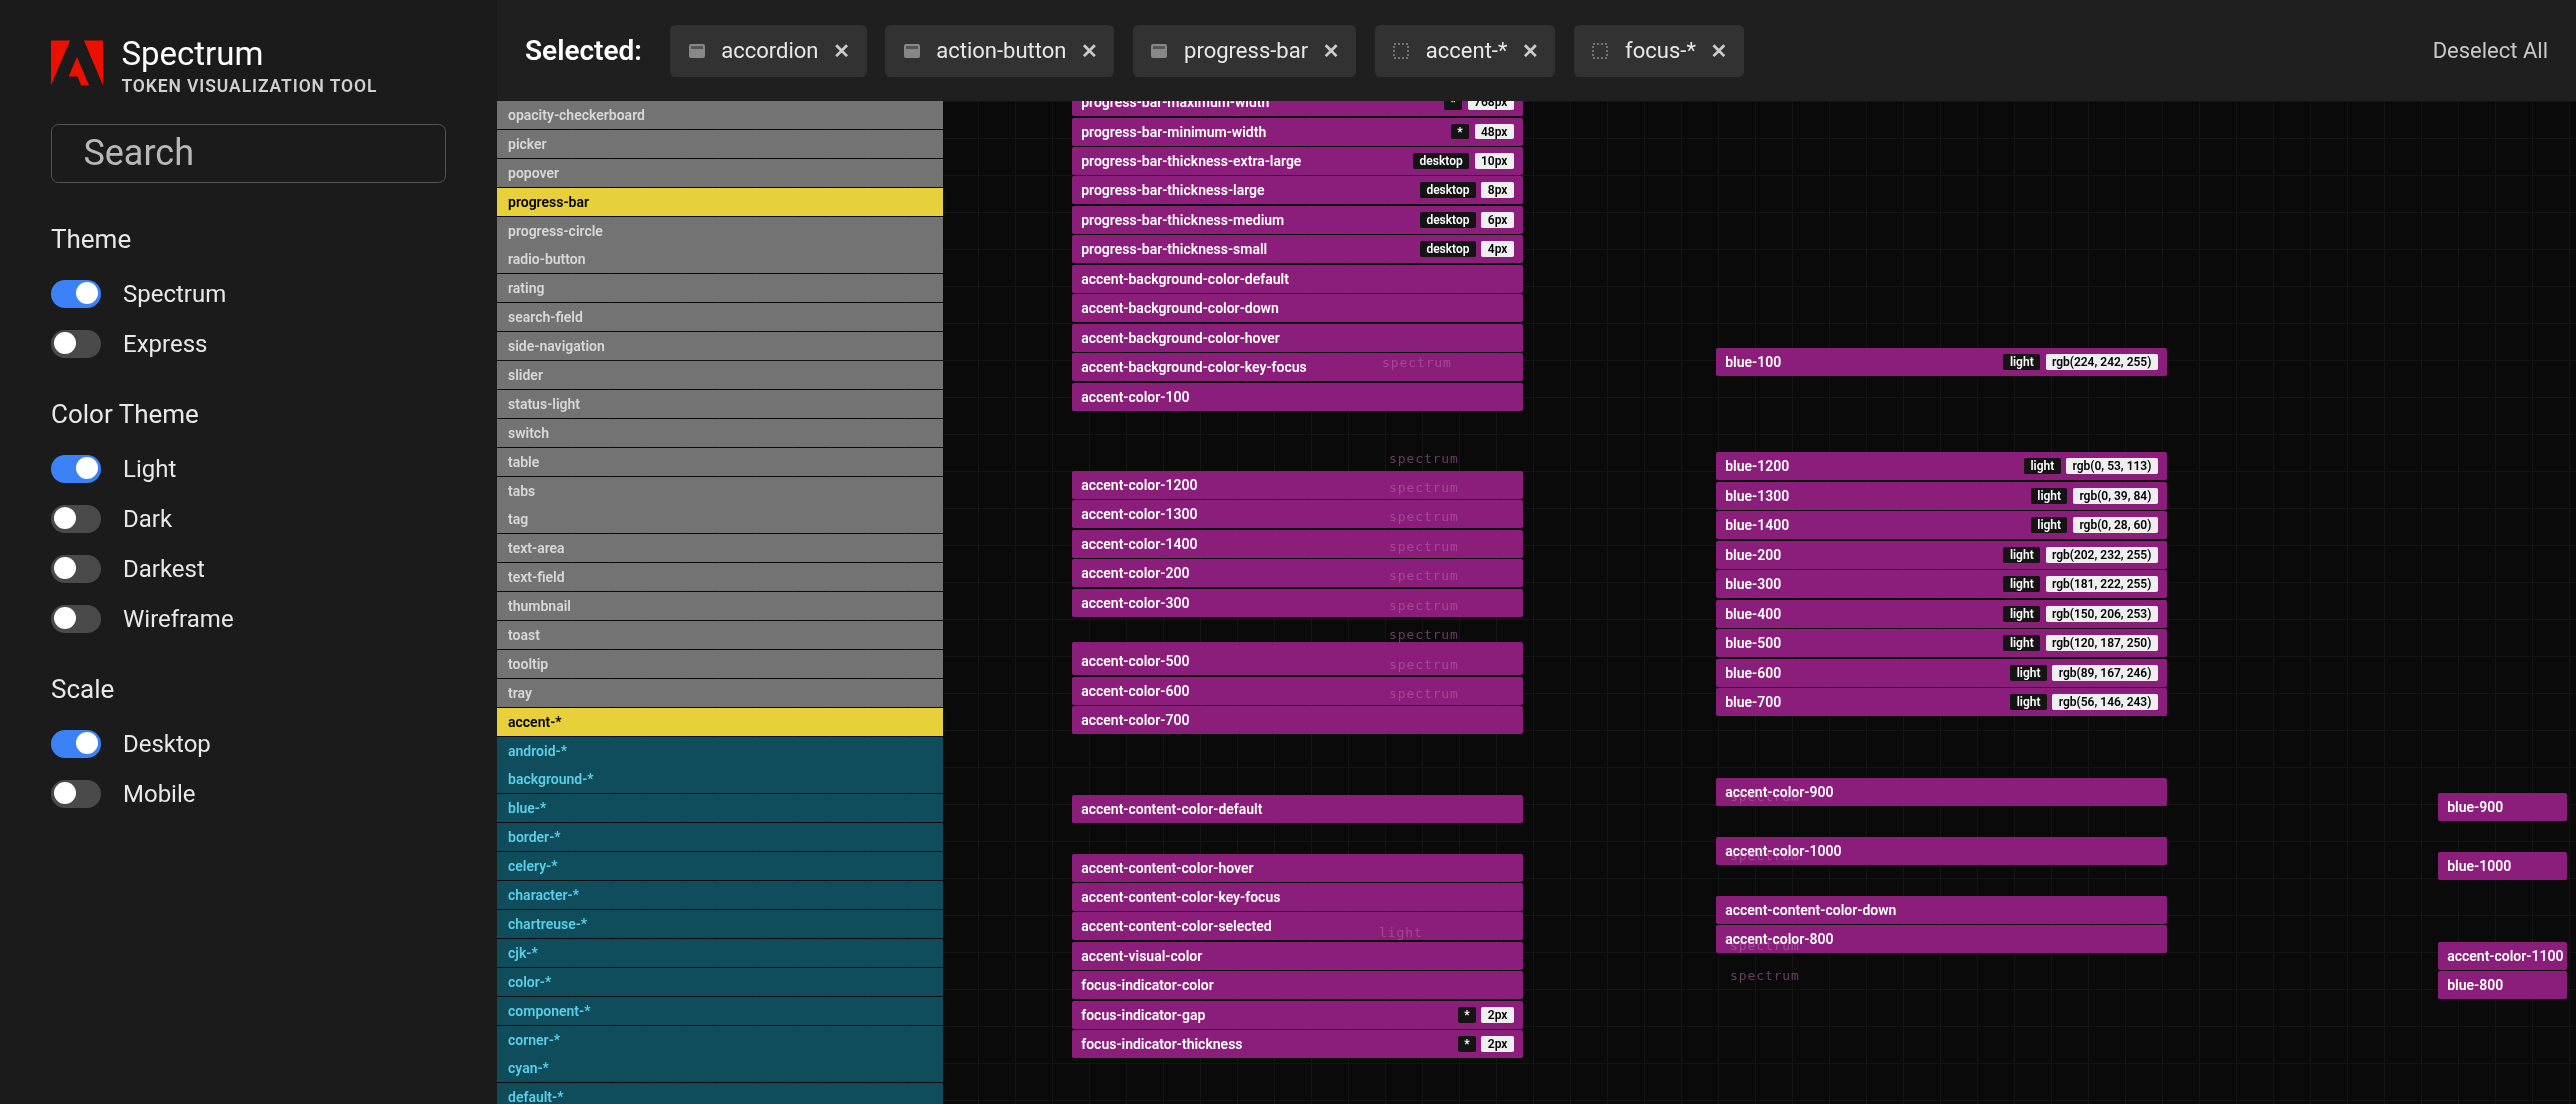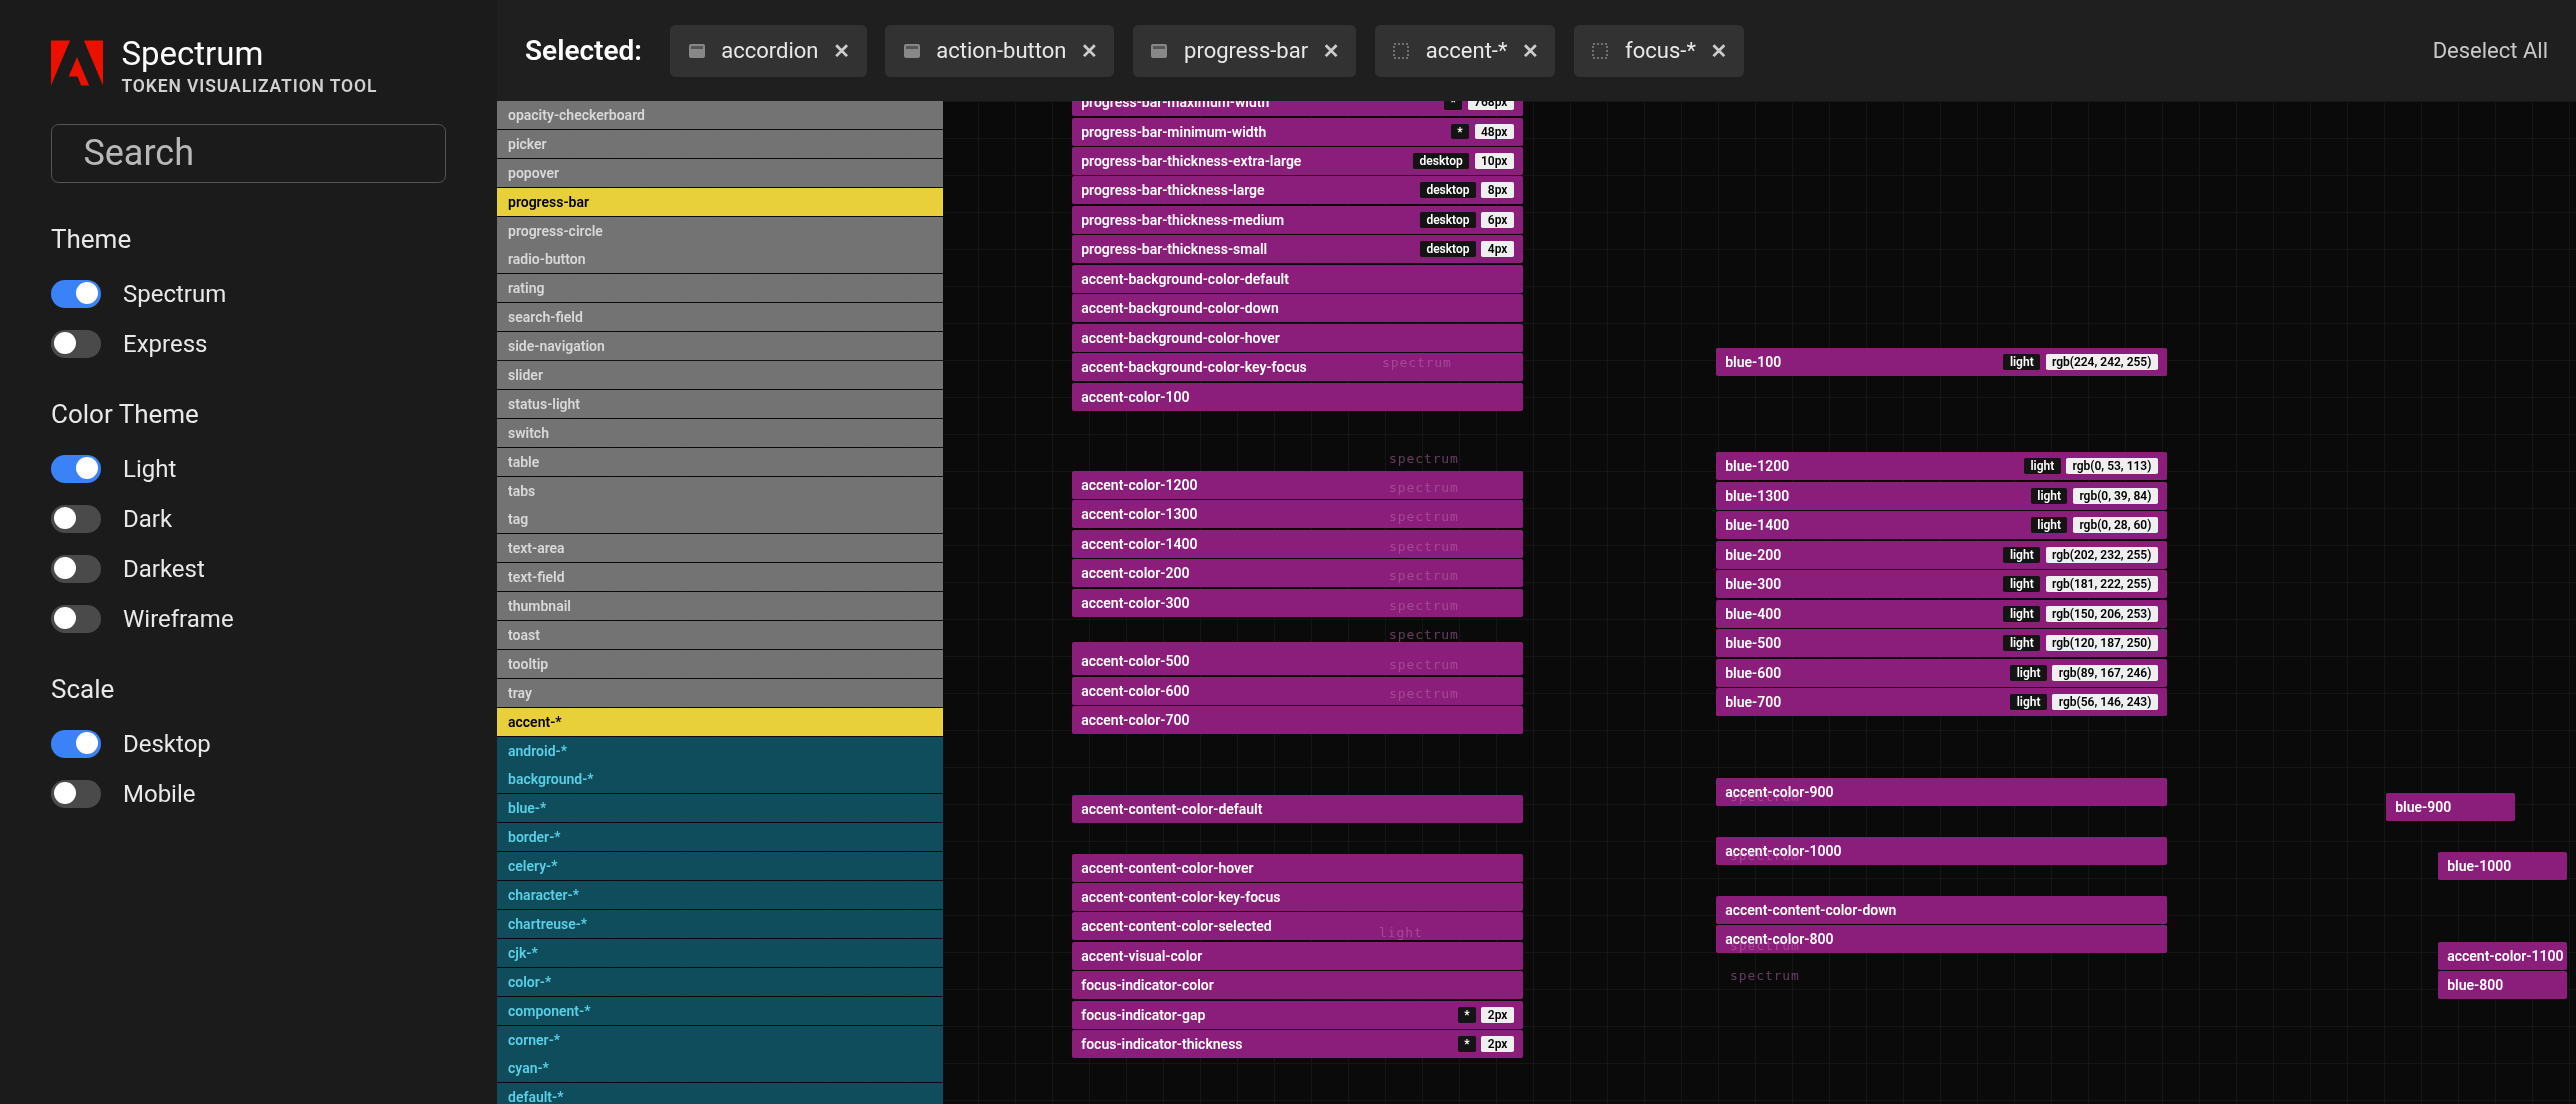--- a/index.html
+++ b/index.html
@@ -460,21 +460,21 @@
         <span class="sp"></span>
       </div>
       <div class="node" style="left: 1219px; top: 795px; width: 451px;">
         <span>accent-content-color-down</span>
         <span class="sp"></span>
       </div>
       <div class="node" style="left: 1219px; top: 824px; width: 451px;">
         <span>accent-color-800</span>
         <span class="sp"></span>
       </div>
-      <div class="node" style="left: 1889px; top: 692px; width: 129px; text-align: center;">
+      <div class="node" style="left: 1941px; top: 692px; width: 129px; text-align: center;">
         <span>blue-900</span>
         <span class="sp"></span>
       </div>
       <div class="node" style="left: 1941px; top: 751px; width: 129px;">
         <span>blue-1000</span>
         <span class="sp"></span>
       </div>
       <div class="node" style="left: 1941px; top: 841px; width: 129px;">
         <span>accent-color-1100</span>
         <span class="sp"></span>

